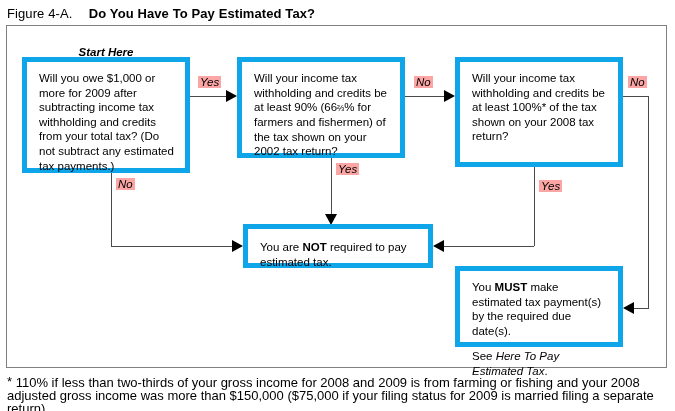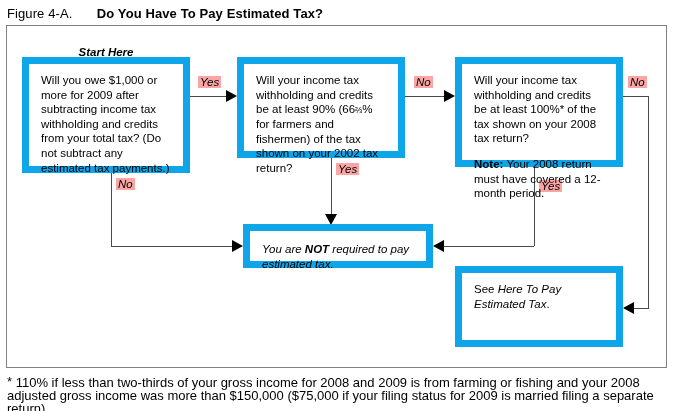--- a/index.html
+++ b/index.html
@@ -27,61 +27,61 @@
   }
   #figure-label {
     font-size: 13px;
     font-weight: 400;
     letter-spacing: 0.1px;
     text-align: right;
   }
   #figure-title {
     font-size: 13px;
     font-weight: bold;
-    margin-left: 20px;
+    margin-left: 12px;
     letter-spacing: 0.1px;
   }
 
   
   #chart-frame {
     position: absolute;
     left: 6px;
     top: 25px;
     width: 661px;
     height: 343px;
     border: 1px solid #808080;
     box-sizing: border-box;
     background: #ffffff;
   }
 
   
   .node {
     position: absolute;
-    border: 7px solid #0ea5e9;
+    border: 5px solid #0ea5e9;
     box-sizing: border-box;
     background: #ffffff;
     font-size: 11.5px;
     line-height: 14.6px;
     padding: 9px 10px 8px 12px;
     z-index: 3;
   }
   .node p {
     margin: 0;
   }
   .node p + p {
     margin-top: 11px;
   }
   .b { font-weight: bold; }
   .i { font-style: italic; }
 
   
   #node-start-question { left: 22px;  top: 57px;  width: 168px; height: 116px; }
   #node-q2-withholding { left: 237px; top: 57px;  width: 168px; height: 101px; }
   #node-q3-prior-year  { left: 455px; top: 57px;  width: 168px; height: 110px; }
-  #node-not-required   { left: 243px; top: 224px; width: 190px; height: 44px;  padding-top: 11px; font-style: italic; }
+  #node-not-required   { left: 243px; top: 224px; width: 190px; height: 44px;  padding-top: 11px; }
   #node-must-pay       { left: 455px; top: 266px; width: 168px; height: 81px;  }
 
   
   #start-here {
     position: absolute;
     left: 22px;
     top: 46px;
     width: 168px;
     text-align: center;
     font-size: 11.5px;
@@ -169,28 +169,28 @@
 <div class="node" id="node-start-question">
   <p>Will you owe $1,000 or more for 2009 after subtracting income tax withholding and credits from your total tax? (Do not subtract any estimated tax payments.)</p>
 </div>
 
 <div class="node" id="node-q2-withholding">
   <p><span>Will your income tax withholding and credits be at least 90% (66</span><span class="frac">⅔</span><span>% for farmers and fishermen) of the tax shown on your 2002 tax return?</span></p>
 </div>
 
 <div class="node" id="node-q3-prior-year">
   <p>Will your income tax withholding and credits be at least 100%* of the tax shown on your 2008 tax return?</p>
-  <p><span class="b">Note:</span><span> Your 2008 return must have covered a 12-month period.</span></p>
 </div>
 
 <div class="node" id="node-not-required">
   <p><span>You are </span><span class="b">NOT</span><span> required to pay estimated tax.</span></p>
 </div>
 
 <div class="node" id="node-must-pay">
+  <p><span>You </span><span class="b">MUST</span><span> make estimated tax payment(s) by the required due date(s).</span></p>
   <p><span>See </span><span class="i">Here To Pay Estimated Tax</span><span>.</span></p>
 </div>
 
 <div class="line-h" style="left:190px; top:96px; width:36px;"></div>
 <div class="arrow arrow-right" style="left:226px; top:90px;"></div>
 <div class="edge-label" style="left:198px; top:76px;">Yes</div>
 
 <div class="line-v" style="left:111px; top:173px; height:73px;"></div>
 <div class="line-h" style="left:111px; top:246px; width:121px;"></div>
 <div class="arrow arrow-right" style="left:232px; top:240px;"></div>

